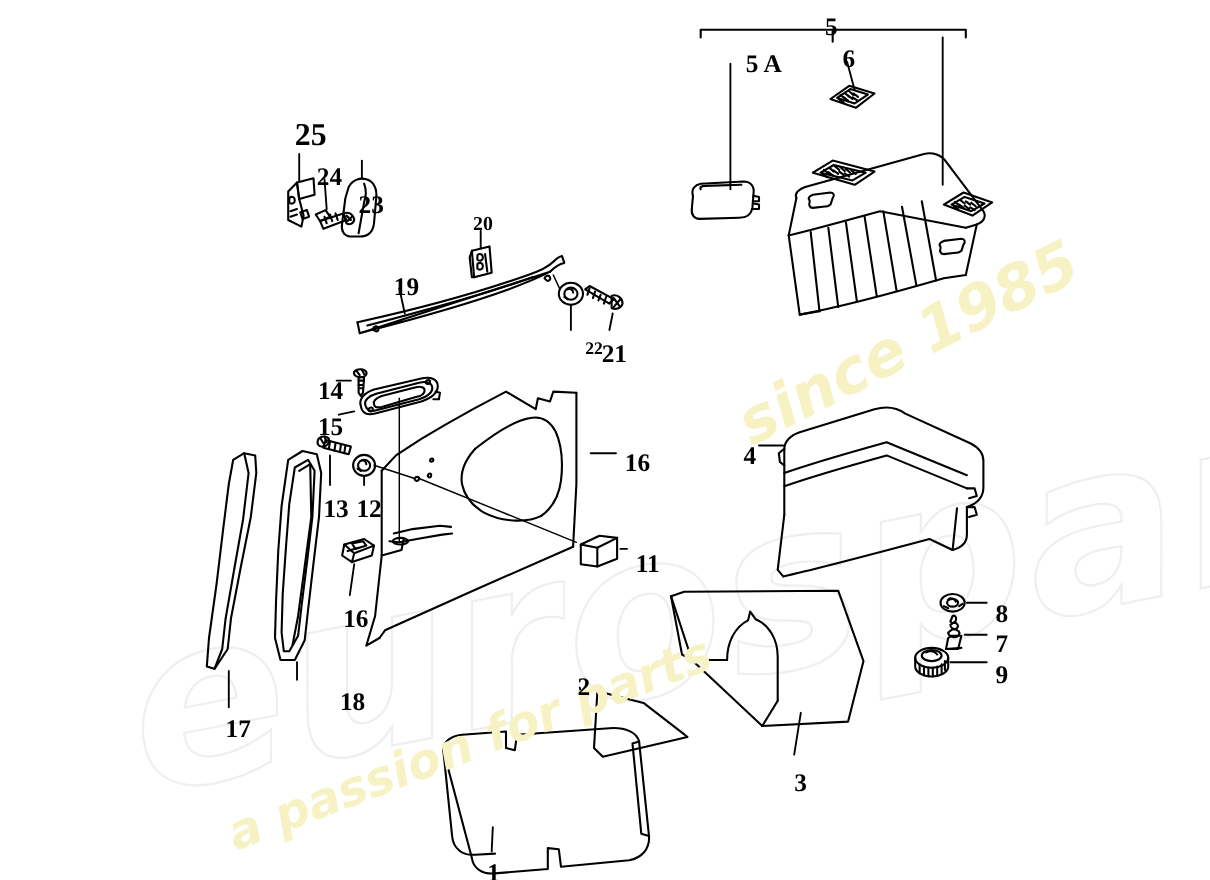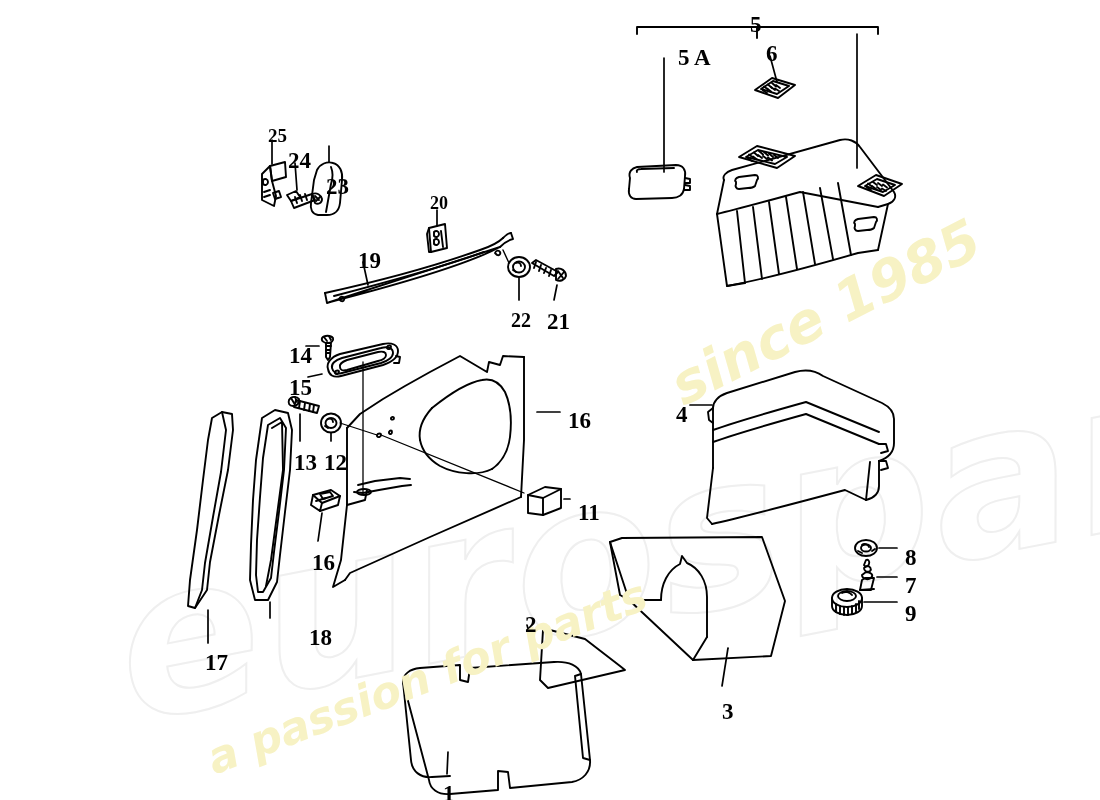--- a/index.html
+++ b/index.html
@@ -359,19 +359,19 @@
       <div class="callout" style="left: 324px; top: 451px; font-size: 23px;">12</div>
       <div class="callout" style="left: 294px; top: 451px; font-size: 23px;">13</div>
       <div class="callout" style="left: 289px; top: 344px; font-size: 23px;">14</div>
       <div class="callout" style="left: 289px; top: 376px; font-size: 23px;">15</div>
       <div class="callout" style="left: 312px; top: 551px; font-size: 23px;">16</div>
       <div class="callout" style="left: 205px; top: 651px; font-size: 23px;">17</div>
       <div class="callout" style="left: 266px; top: 626px; font-size: 23px; margin-left: 43px;">18</div>
       <div class="callout" style="left: 358px; top: 249px; font-size: 23px; font-family: Liberation Serif, serif;">19</div>
       <div class="callout" style="left: 430px; top: 194px; font-size: 18px;">20</div>
       <div class="callout" style="left: 547px; top: 310px; font-size: 23px;">21</div>
-      <div class="callout" style="left: 511px; top: 310px; font-size: 20px;">22</div>
+      <div class="callout" style="left: 532px; top: 310px; font-size: 16px;">22</div>
       <div class="callout" style="left: 326px; top: 129px; font-size: 23px; margin-top: 46px;">23</div>
       <div class="callout" style="left: 288px; top: 149px; font-size: 23px;">24</div>
-      <div class="callout" style="left: 268px; top: 126px; font-size: 19px; text-align: right;">25</div>
+      <div class="callout" style="left: 268px; top: 109px; font-size: 29px; text-align: right;">25</div>
     </div>
 
 </div>
 
 </body></html>

